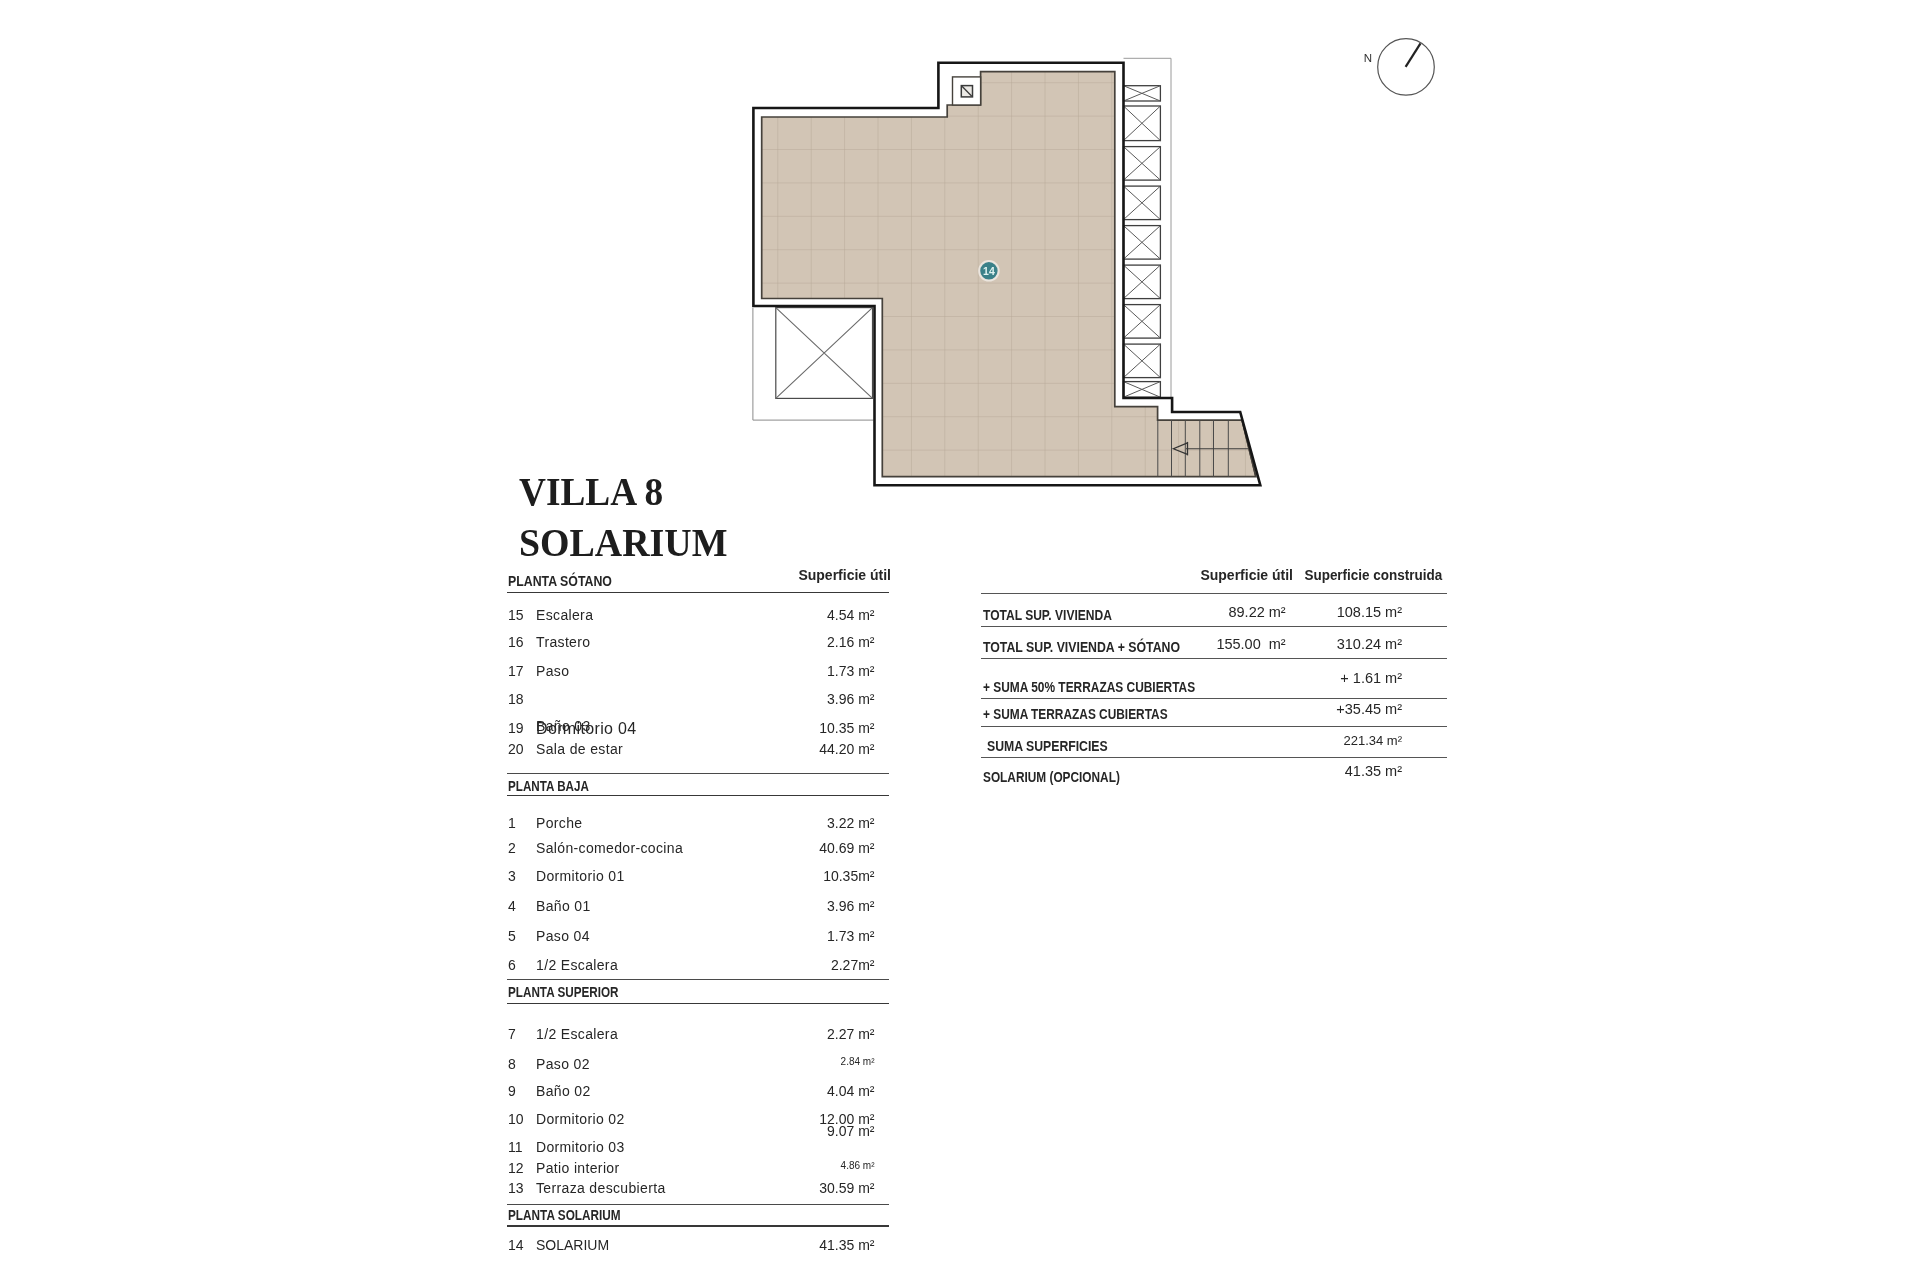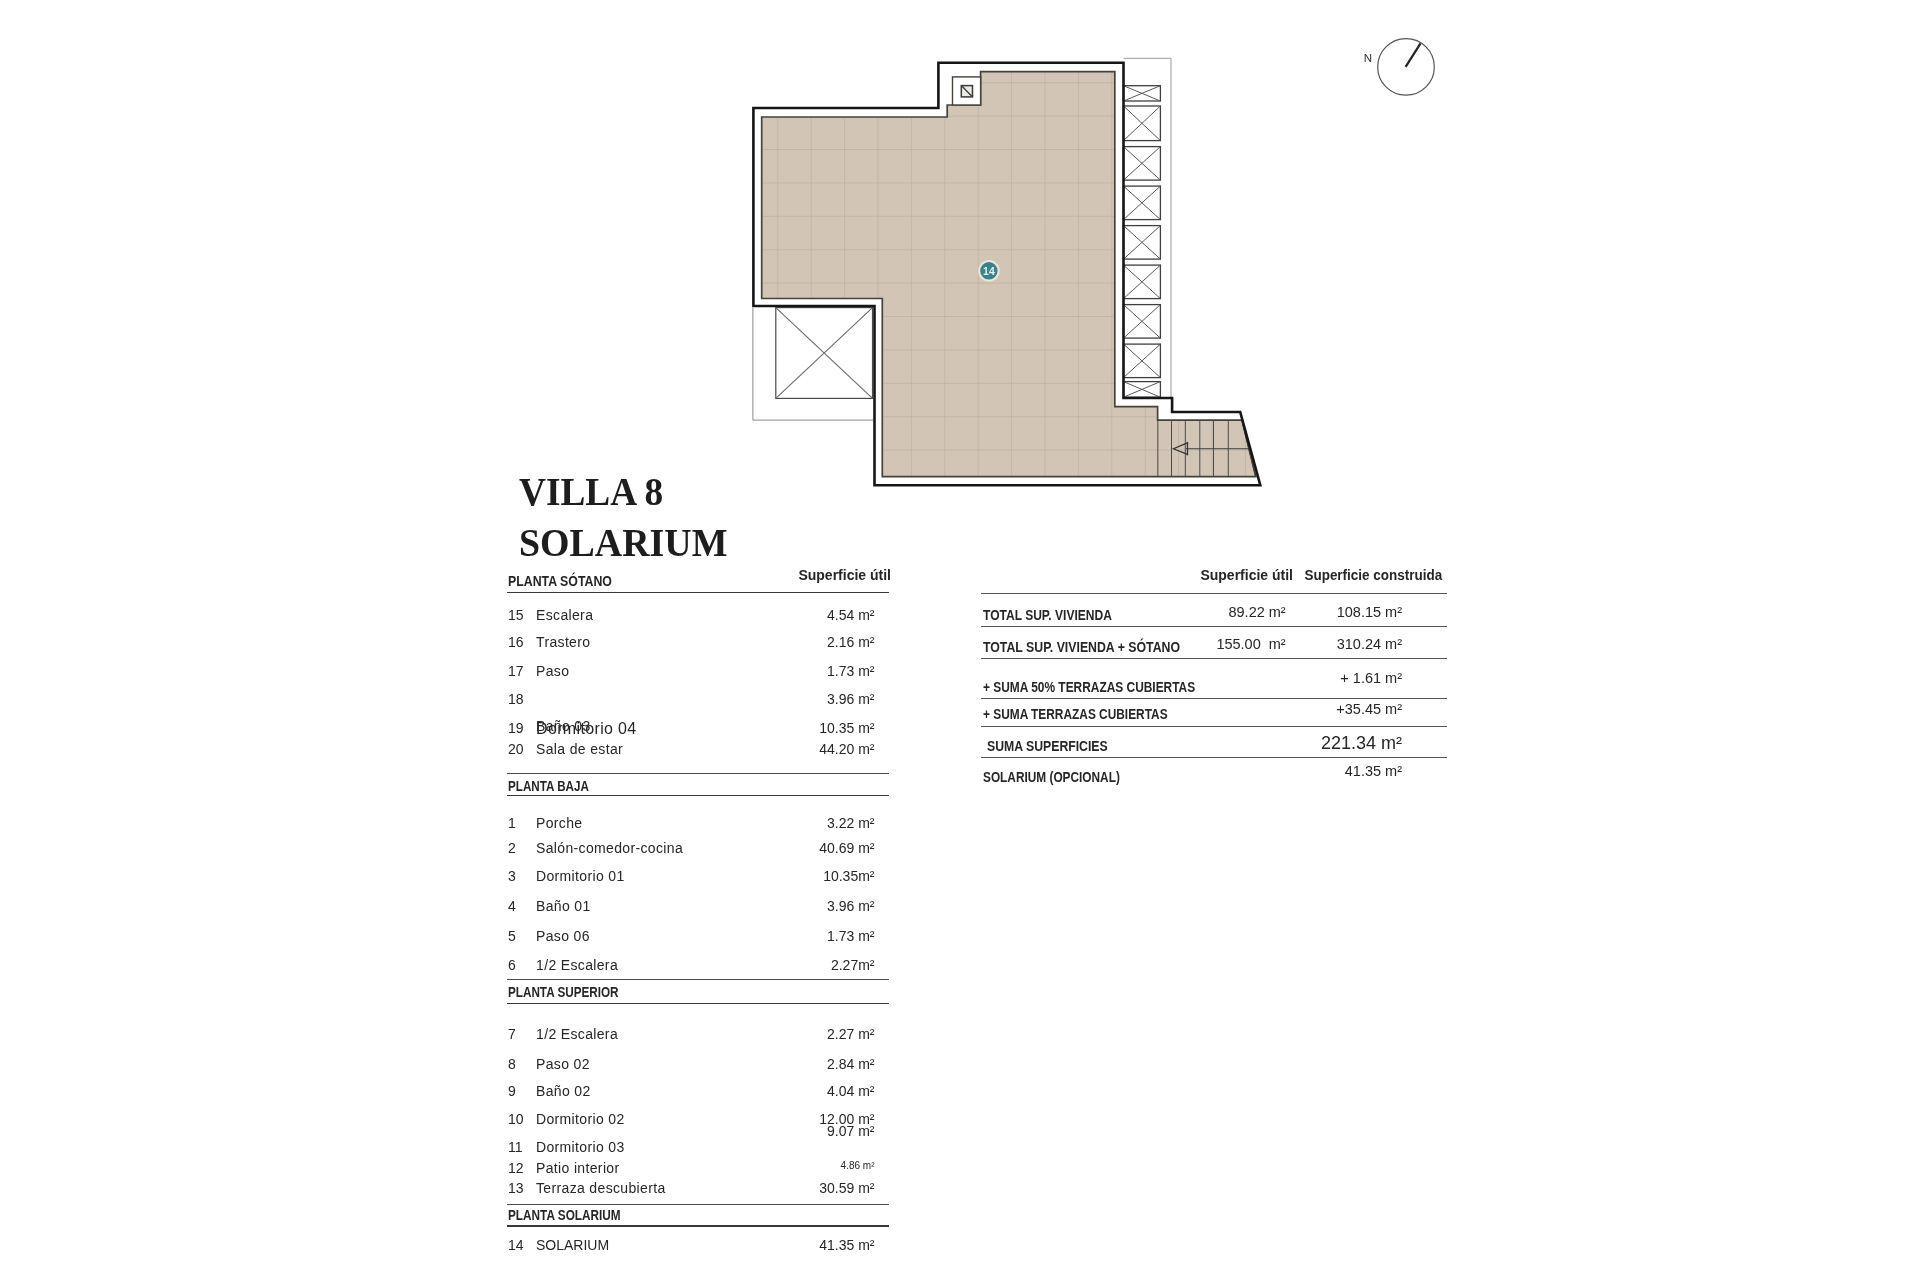--- a/index.html
+++ b/index.html
@@ -118,35 +118,35 @@
 <div style="position:absolute;left:508px;top:840.6px;font-size:14px;">2</div>
 <div style="position:absolute;left:536px;top:840.6px;font-size:14px;letter-spacing:0.35px;">Salón-comedor-cocina</div>
 <div style="position:absolute;right:1045.5px;top:840.6px;font-size:14px;">40.69 m²</div>
 <div style="position:absolute;left:508px;top:869.0px;font-size:14px;">3</div>
 <div style="position:absolute;left:536px;top:869.0px;font-size:14px;letter-spacing:0.35px;">Dormitorio 01</div>
 <div style="position:absolute;right:1045.5px;top:869.0px;font-size:14px;">10.35m²</div>
 <div style="position:absolute;left:508px;top:899.2px;font-size:14px;">4</div>
 <div style="position:absolute;left:536px;top:899.2px;font-size:14px;letter-spacing:0.35px;">Baño 01</div>
 <div style="position:absolute;right:1045.5px;top:899.2px;font-size:14px;">3.96 m²</div>
 <div style="position:absolute;left:508px;top:929.2px;font-size:14px;">5</div>
-<div style="position:absolute;left:536px;top:929.2px;font-size:14px;letter-spacing:0.35px;">Paso 06</div>
+<div style="position:absolute;left:536px;top:929.2px;font-size:14px;letter-spacing:0.35px;">Paso 04</div>
 <div style="position:absolute;right:1045.5px;top:929.2px;font-size:14px;">1.73 m²</div>
 <div style="position:absolute;left:508px;top:957.6px;font-size:14px;">6</div>
 <div style="position:absolute;left:536px;top:957.6px;font-size:14px;letter-spacing:0.35px;">1/2 Escalera</div>
 <div style="position:absolute;right:1045.5px;top:957.6px;font-size:14px;">2.27m²</div>
 <div style="position:absolute;left:506.5px;top:979.4px;width:382.5px;height:1.1px;background:#4a4a4a"></div>
 
 <div style="position:absolute;left:508px;top:985.0px;font-size:14px;font-weight:700;transform:scaleX(0.836);transform-origin:0 50%;">PLANTA SUPERIOR</div>
 <div style="position:absolute;left:506.5px;top:1003.0px;width:382.5px;height:1.4px;background:#383838"></div>
 <div style="position:absolute;left:508px;top:1026.5px;font-size:14px;">7</div>
 <div style="position:absolute;left:536px;top:1026.5px;font-size:14px;letter-spacing:0.35px;">1/2 Escalera</div>
 <div style="position:absolute;right:1045.5px;top:1026.5px;font-size:14px;">2.27 m²</div>
 <div style="position:absolute;left:508px;top:1057.0px;font-size:14px;">8</div>
 <div style="position:absolute;left:536px;top:1057.0px;font-size:14px;letter-spacing:0.35px;">Paso 02</div>
-<div style="position:absolute;right:1045.5px;top:1057.0px;font-size:14px;">2.84 m²</div>
+<div style="position:absolute;right:1045.5px;top:1057.0px;font-size:10px;">2.84 m²</div>
 <div style="position:absolute;left:508px;top:1084.4px;font-size:14px;">9</div>
 <div style="position:absolute;left:536px;top:1084.4px;font-size:14px;letter-spacing:0.35px;">Baño 02</div>
 <div style="position:absolute;right:1045.5px;top:1084.4px;font-size:14px;">4.04 m²</div>
 <div style="position:absolute;left:508px;top:1111.7px;font-size:14px;">10</div>
 <div style="position:absolute;left:536px;top:1111.7px;font-size:14px;letter-spacing:0.35px;">Dormitorio 02</div>
 <div style="position:absolute;right:1045.5px;top:1111.7px;font-size:14px;">12.00 m²</div>
 <div style="position:absolute;left:508px;top:1140.2px;font-size:14px;">11</div>
 <div style="position:absolute;left:536px;top:1140.2px;font-size:14px;letter-spacing:0.35px;">Dormitorio 03</div>
 <div style="position:absolute;right:1045.5px;top:1124px;font-size:14px;">9.07 m²</div>
 <div style="position:absolute;left:508px;top:1160.9px;font-size:14px;">12</div>
@@ -174,15 +174,15 @@
 <div style="position:absolute;right:634.3px;top:636.5px;font-size:14.5px;">155.00&nbsp; m²</div>
 <div style="position:absolute;right:518px;top:636.5px;font-size:14.5px;">310.24 m²</div>
 <div style="position:absolute;left:981.3px;top:658.1px;width:466.0px;height:1.1px;background:#555"></div>
 <div style="position:absolute;left:982.6px;top:680.3px;font-size:14px;font-weight:700;transform:scaleX(0.851);transform-origin:0 50%;">+ SUMA 50% TERRAZAS CUBIERTAS</div>
 <div style="position:absolute;right:518px;top:671.1px;font-size:14.5px;">+ 1.61 m²</div>
 <div style="position:absolute;left:981.3px;top:698.1px;width:466.0px;height:1.1px;background:#555"></div>
 <div style="position:absolute;left:982.6px;top:707.0px;font-size:14px;font-weight:700;transform:scaleX(0.849);transform-origin:0 50%;">+ SUMA TERRAZAS CUBIERTAS</div>
 <div style="position:absolute;right:518px;top:702.4px;font-size:14.5px;text-align:right;">+35.45 m²</div>
 <div style="position:absolute;left:981.3px;top:725.8px;width:466.0px;height:1.1px;background:#555"></div>
 <div style="position:absolute;left:986.6px;top:738.6px;font-size:14px;font-weight:700;transform:scaleX(0.875);transform-origin:0 50%;">SUMA SUPERFICIES</div>
-<div style="position:absolute;right:518px;top:733.7px;font-size:18px;">221.34 m²</div>
+<div style="position:absolute;right:518px;top:733.7px;font-size:13px;">221.34 m²</div>
 <div style="position:absolute;left:981.3px;top:757.2px;width:466.0px;height:1.1px;background:#555"></div>
 <div style="position:absolute;left:982.6px;top:769.7px;font-size:14px;font-weight:700;transform:scaleX(0.846);transform-origin:0 50%;">SOLARIUM (OPCIONAL)</div>
 <div style="position:absolute;right:518px;top:764.0px;font-size:14.5px;">41.35 m²</div>
 </body></html>

